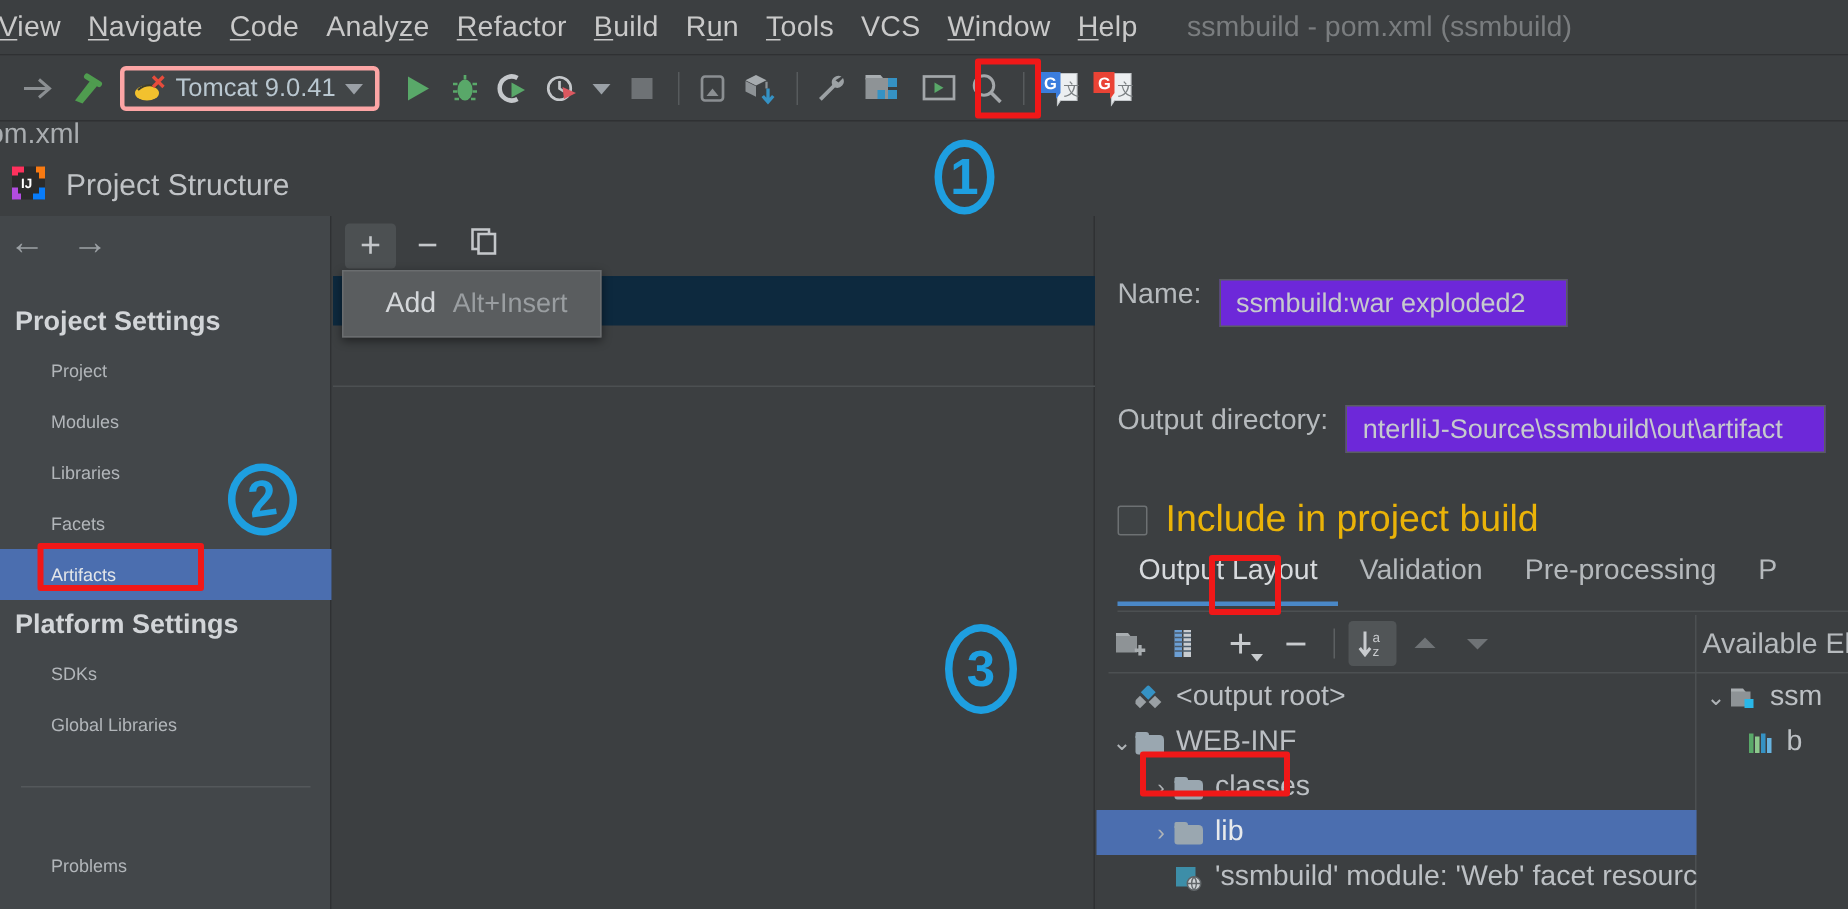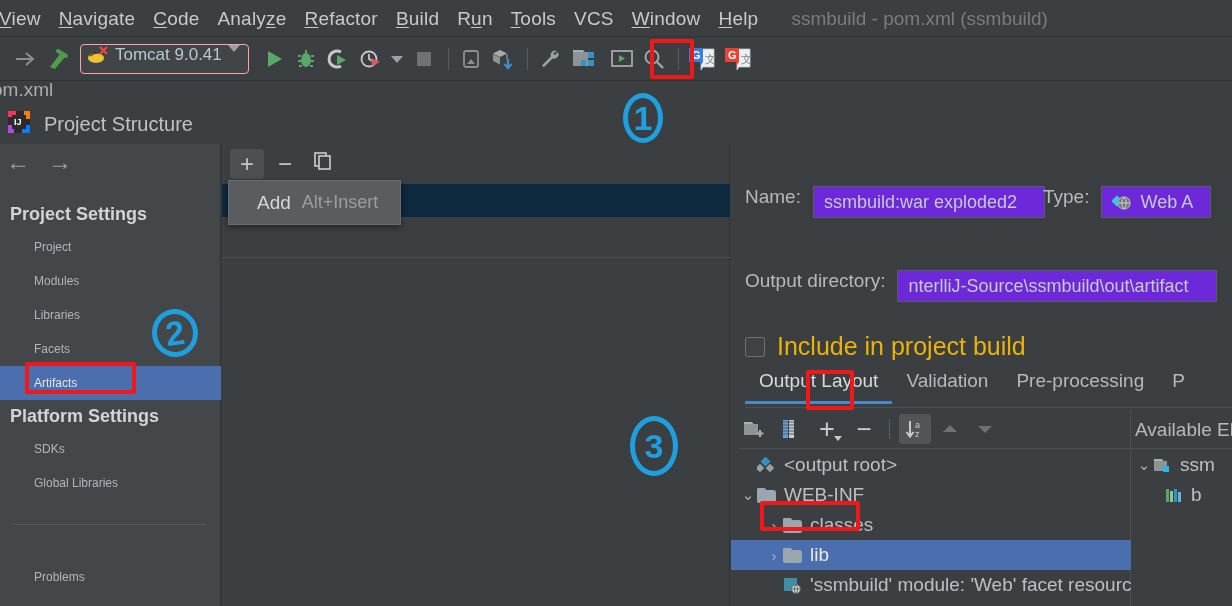--- a/index.html
+++ b/index.html
@@ -32,22 +32,22 @@
   }
 
   
   .toolbar {
     position: absolute; left: 0; top: 37px; width: 1232px; height: 44px;
     background: #3c3f41; display: flex; align-items: center; padding-left: 10px;
   }
   .tb { width: 30px; height: 30px; display: flex; align-items: center; justify-content: center; margin-right: 2px; position: relative;}
   .tb-sep { width: 1px; height: 22px; background: #575b5d; margin: 0 7px; }
   .runcfg {
-    height: 30px; border: 1px solid #fca5a5; border-radius: 4px;
-    display: flex; align-items: flex-start; padding: 0 8px 0 6px; margin: 0 10px 0 6px;
+    height: 30px; border: 3px solid #fca5a5; border-radius: 4px;
+    display: flex; align-items: center; padding: 0 8px 0 6px; margin: 0 10px 0 6px;
     background: #414547; gap: 6px;
   }
   .runcfg-label { font-size: 17px; color: #b9c7d0; white-space: nowrap; }
   .caret-down {
     width: 0; height: 0; border-left: 6px solid transparent; border-right: 6px solid transparent;
     border-top: 7px solid #9aa0a6;
   }
   .toolbar-sep {
     position: absolute; left: 0; top: 80px; width: 1232px; height: 1px; background: #2f3133;
   }
@@ -462,33 +462,20 @@
         </div>
       </div>
 
       <div class="right">
 
         <div class="field-row" style="left:14px; top:42px; gap:12px;">
           <span class="flabel">Name:</span>
           <span class="finput" style="width:232px">ssmbuild:war exploded2</span>
         </div>
 
-        <div class="field-row" style="left:312px; top:42px; gap:12px;">
-          <span class="flabel">Type:</span>
-          <span class="finput" style="width:110px; gap:8px;">
-            <span style="display:inline-flex">
-              <svg width="20" height="18" viewBox="0 0 20 18">
-                  <rect x="1" y="4" width="8" height="8" transform="rotate(45 5 8)" fill="#37c6f4"></rect>
-                  <circle cx="12" cy="10" r="6" stroke="#9aa0a4" stroke-width="1.6" fill="#6e7477"></circle>
-                  <path d="M6 10 h12 M12 4 a9 9 0 0 1 0 12 a9 9 0 0 1 0 -12" stroke="#cfd3d6" stroke-width="1" fill="none"></path>
-                </svg>
-            </span>
-            <span>Web A</span>
-          </span>
-        </div>
 
         <div class="field-row" style="left:14px; top:126px; gap:12px;">
           <span class="flabel">Output directory:</span>
           <span class="finput" style="width:320px">nterlliJ-Source\ssmbuild\out\artifact</span>
         </div>
 
         <div class="checkbox-row">
           <span class="cbox"></span>
           <span class="cbox-label">Include in project build</span>
         </div>

